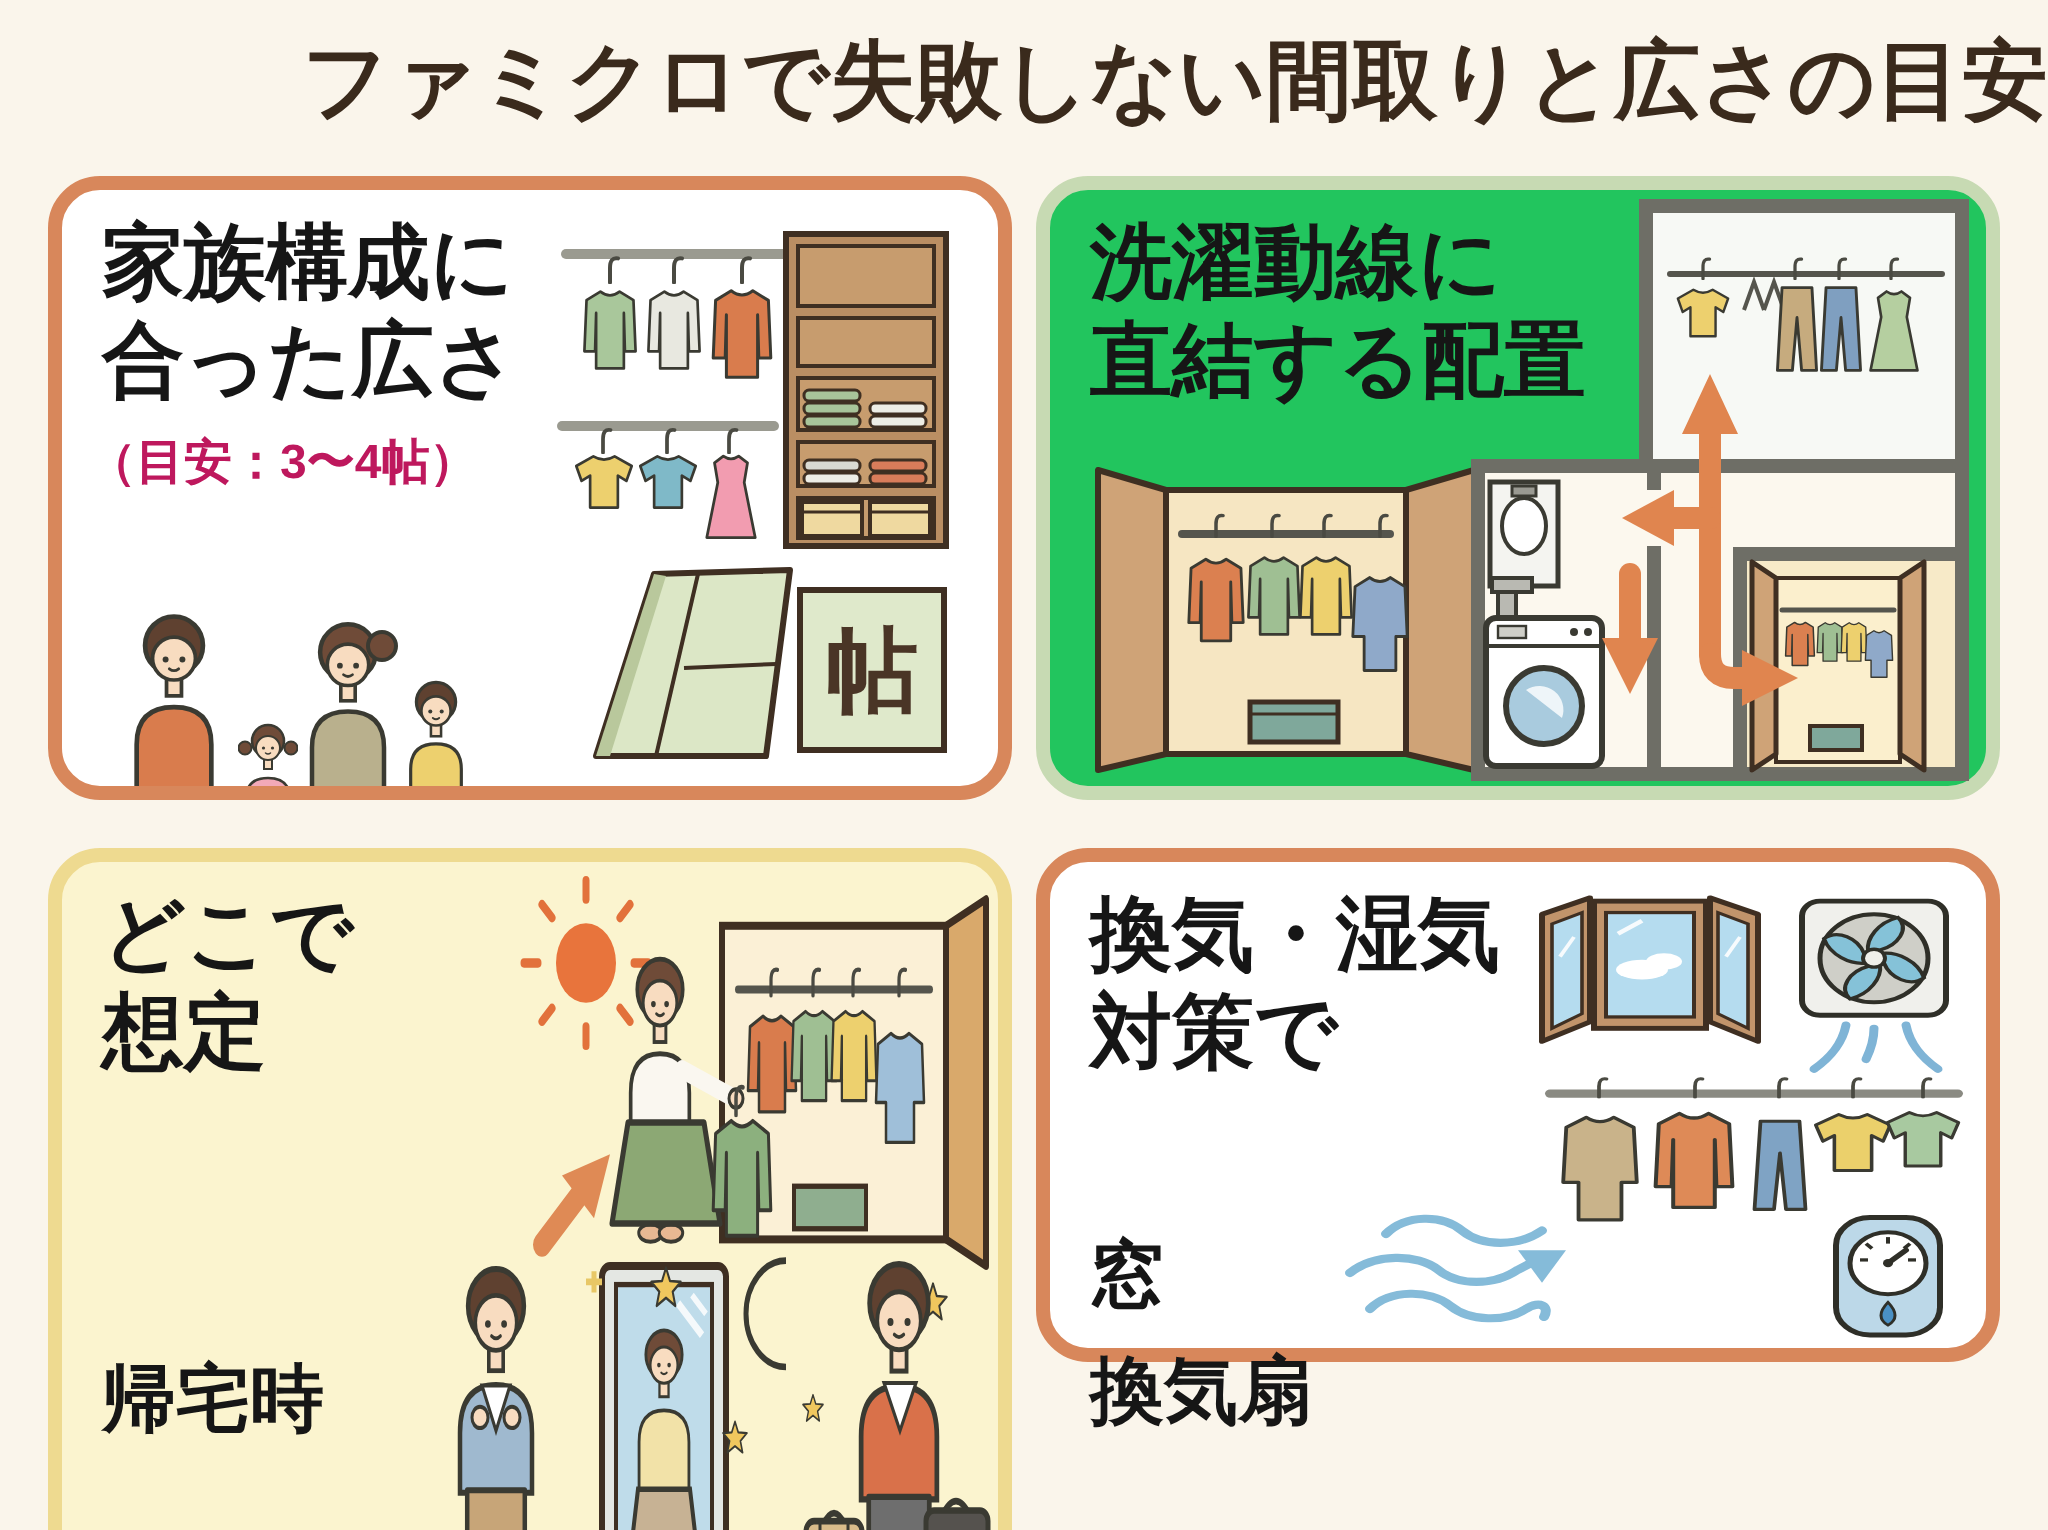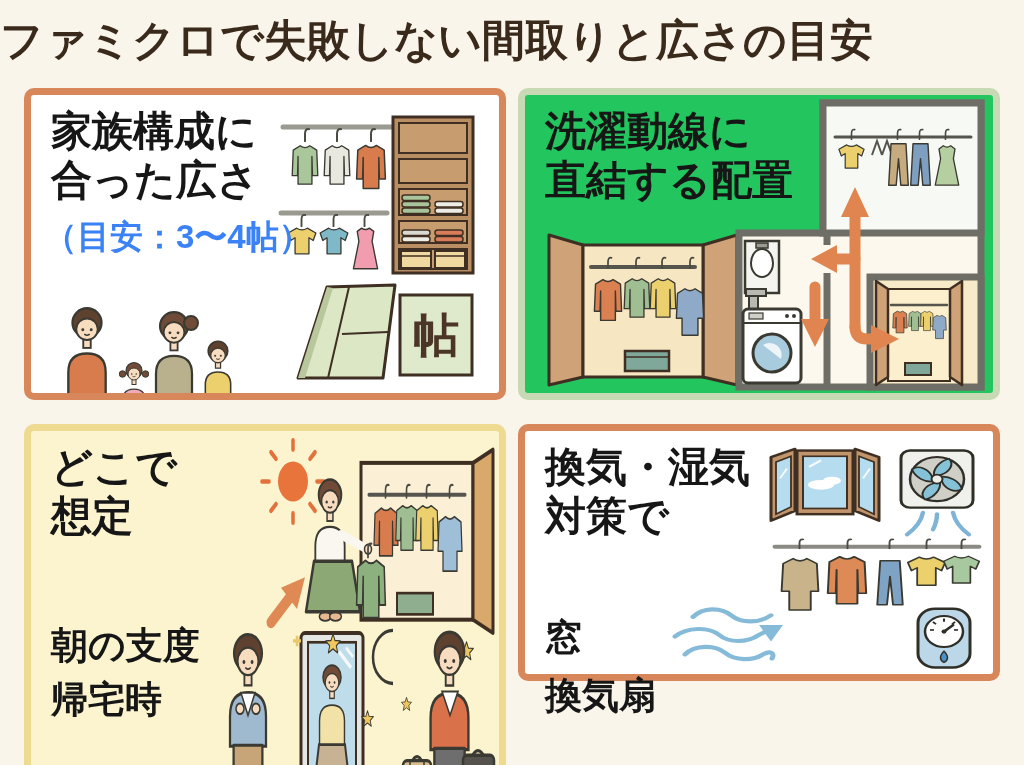--- a/index.html
+++ b/index.html
@@ -1,29 +1,29 @@
 <!DOCTYPE html>
 <html><head>
 <meta charset="utf-8">
 <style>
   html,body{margin:0;padding:0}
   body{width:1024px;height:765px;background:#FAF5EB;font-family:"Liberation Sans",sans-serif;position:relative;overflow:hidden}
-  .title{position:absolute;top:12px;left:0;width:1024px;text-align:left;font-size:43px;font-weight:900;color:#3A2A1C;letter-spacing:0}
-  .panel{position:absolute;width:482px;height:312px;border-radius:10px;box-sizing:border-box}
+  .title{position:absolute;top:12px;left:0;width:1024px;text-align:right;font-size:43px;font-weight:900;color:#3A2A1C;letter-spacing:0}
+  .panel{position:absolute;width:482px;height:312px;border-radius:26px;box-sizing:border-box}
   .p-orange{border:7px solid #D8875B;background:#FFFFFF}
   .p-green{border:7px solid #C7DAB3;background:#22c55e}
   .p-yellow{border:7px solid #EEDA90;background:#FBF4CF}
   #p1{left:24px;top:88px}
   #p2{left:518px;top:88px}
   #p3{left:24px;top:424px;height:410px}
   #p4{left:518px;top:424px;height:257px}
   .illu{position:absolute;left:0;top:0;width:100%;height:100%;z-index:1}
   .heading{position:absolute;left:20px;top:12px;font-weight:900;color:#161616;font-size:41px;line-height:1.2;z-index:2}
   .heading div{white-space:nowrap}
-  .subheading{position:absolute;left:13px;top:120px;font-weight:900;color:#3b82f6;font-size:33px;z-index:2;white-space:nowrap}
+  .subheading{position:absolute;left:13px;top:120px;font-weight:900;color:#be185d;font-size:24px;z-index:2;white-space:nowrap}
   .plabel{position:absolute;left:20px;font-weight:900;color:#161616;font-size:37px;z-index:2;white-space:nowrap}
   svg text{font-family:"Liberation Sans",sans-serif}
 </style>
 </head>
 <body>
 
 <svg width="0" height="0" style="position:absolute" aria-hidden="true">
   <defs>
     <symbol id="s-long" viewBox="0 0 60 80">
       <path d="M21 4 Q30 11 39 4 L52 12 L54 60 L44 60 L43 24 L43 76 L17 76 L17 24 L16 60 L6 60 L8 12 Z" stroke="#3A3A32" stroke-width="2.5" stroke-linejoin="round"></path>
@@ -244,21 +244,20 @@
       </g>
     </g>
   </svg>
 </div>
 
 <div class="panel p-yellow" id="p3">
   <div class="heading">
     <div>どこで</div>
     <div>想定</div>
   </div>
-  <div class="plabel" style="top:190px">朝の支度</div>
   <div class="plabel" style="top:244px">帰宅時</div>
   <svg class="illu" viewBox="0 0 468 298" preserveAspectRatio="none">
 
     <g stroke="#E2713B" stroke-width="3.5" stroke-linecap="round">
       <circle cx="262" cy="38" r="15" fill="#E8743C" stroke="none"></circle>
       <line x1="262" y1="14" x2="262" y2="7"></line>
         <line x1="262" y1="62" x2="262" y2="69"></line>
       <line x1="238" y1="38" x2="231" y2="38"></line>
         <line x1="286" y1="38" x2="293" y2="38"></line>
       <line x1="245" y1="21" x2="240" y2="16"></line>

